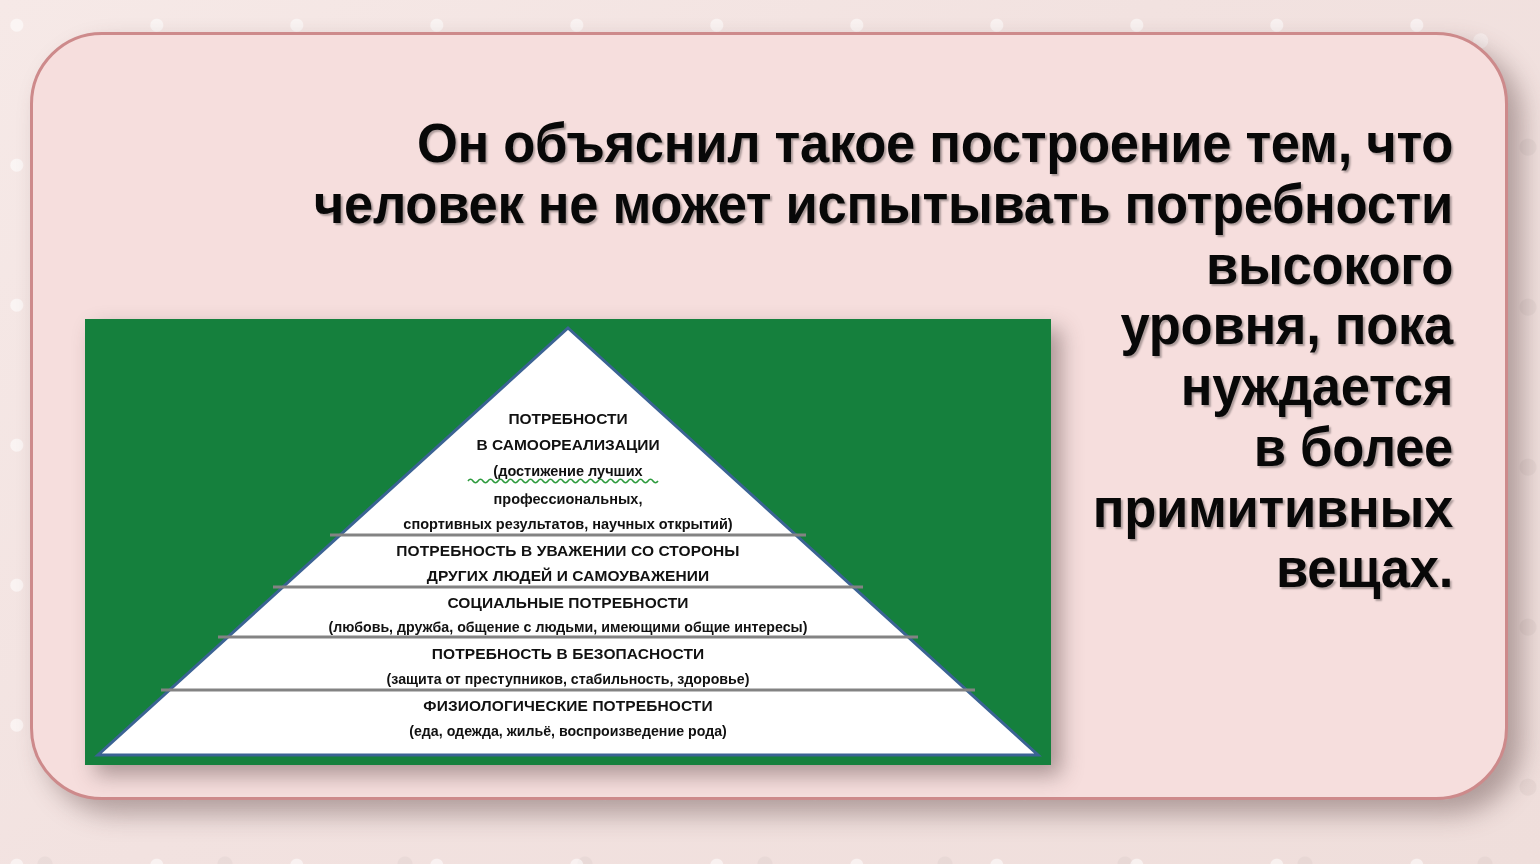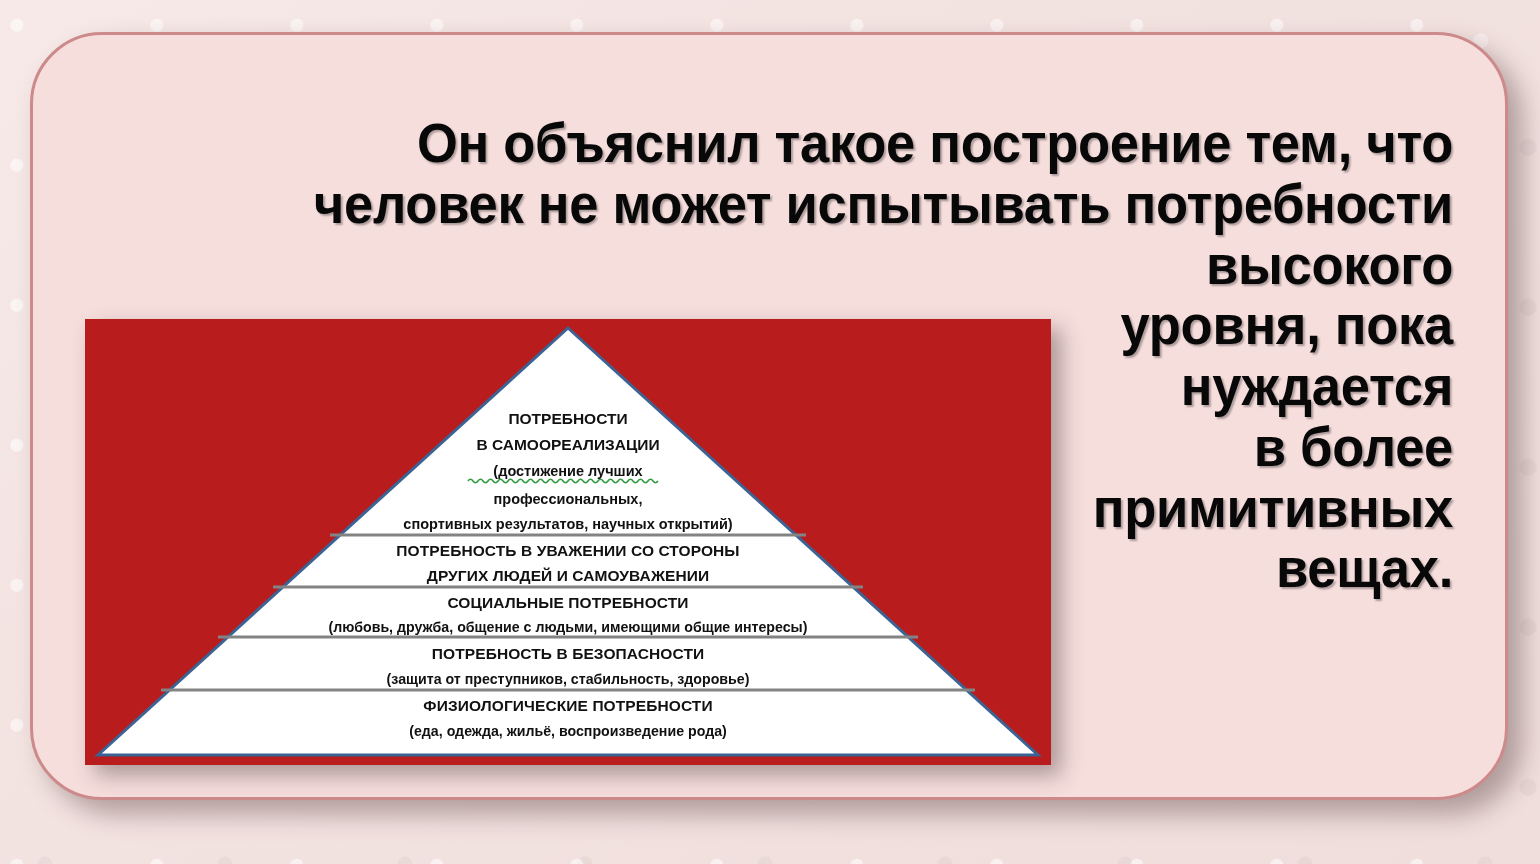--- a/index.html
+++ b/index.html
@@ -48,21 +48,21 @@
     transform:scaleX(.955);
     transform-origin:right top;
     text-shadow:2px 2px 2px rgba(0,0,0,.30);
     white-space:pre-line;
   }
 
   
   #picture-panel{
     position:absolute;
     left:52px;top:284px;width:966px;height:446px;
-    background:#b91c1c;
+    background:#15803d;
     box-shadow:10px 10px 20px rgba(70,50,50,.42);
     overflow:hidden;
     text-align:right;
   }
   #pyramid-svg{display:block;width:966px;height:446px;}
 
   .pyr-label{
     font-family:"Liberation Sans","DejaVu Sans",sans-serif;
     fill:#111111;
     text-anchor:middle;

